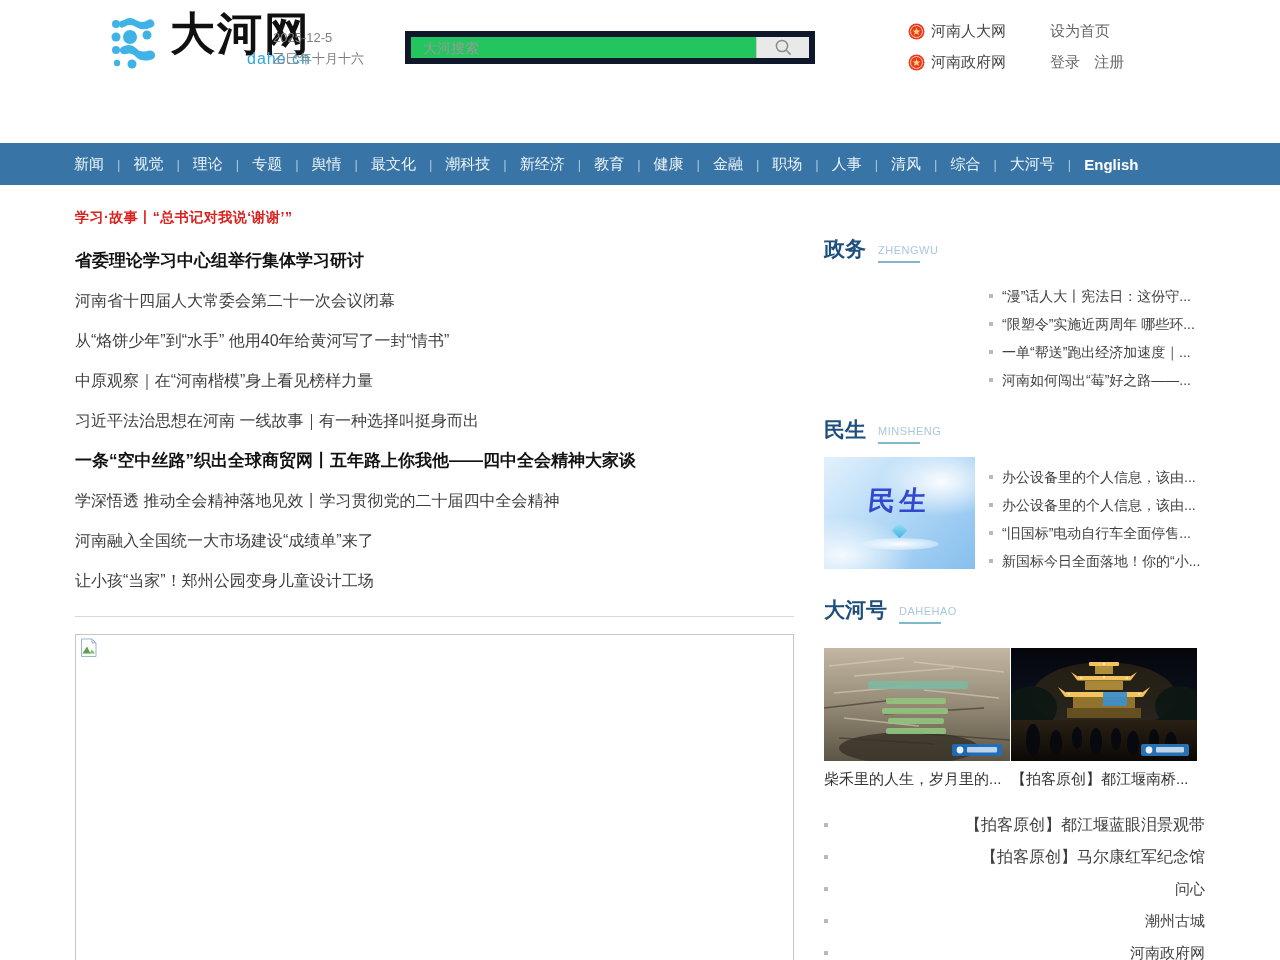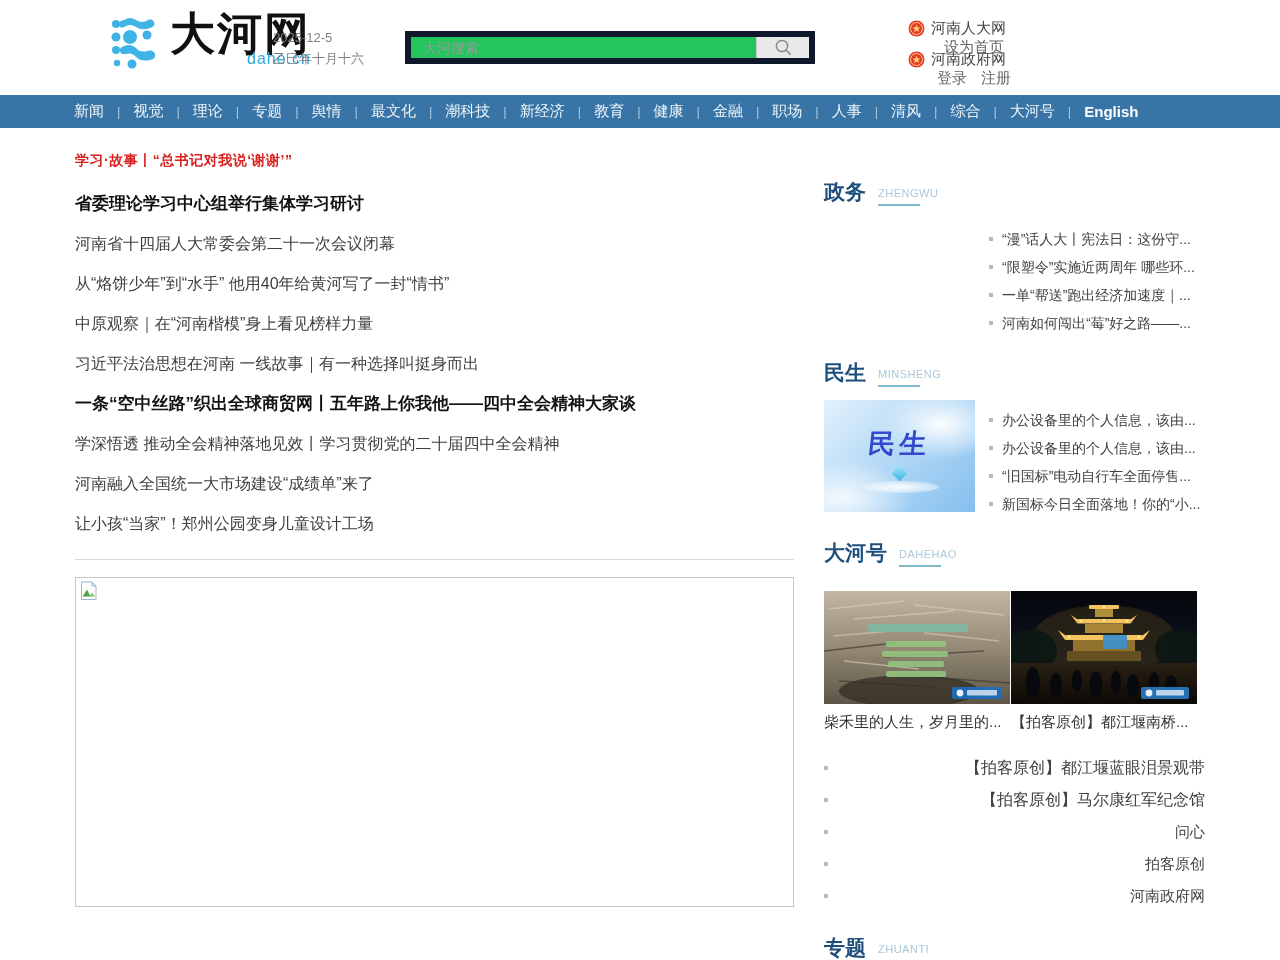--- a/index.html
+++ b/index.html
@@ -15,29 +15,29 @@
   .logo-domain { font-size:16px; color:#2ea8dd; letter-spacing:1px; margin-top:-2px; }
   .date-block { position:absolute; left:273px; top:27px; font-size:13px; color:#7f7f7f; line-height:21px; }
   .search { position:absolute; left:405px; top:31px; width:410px; height:33px;
             border:6px solid #0f172a; display:flex; background:#22c55e; }
   .search input { flex:1; border:none; outline:none; padding:0 12px; font-size:14px; color:#333;
                   font-family:inherit; background:transparent; }
   .search input::placeholder { color:#9a9a9a; }
   .search-btn { width:53px; background:#e9e9e9; border:none; border-left:1px solid #c9c9c9;
                 display:flex; align-items:center; justify-content:center; cursor:pointer; }
   .toplinks { position:absolute; left:908px; top:19px; font-size:15px; color:#555; }
-  .tl-row { display:flex; align-items:center; height:24px; margin-bottom:7px;flex-direction:column; }
+  .tl-row { display:flex; align-items:center; height:24px; margin-bottom:7px; }
   .tl-gov { display:flex; align-items:center; width:132px; cursor:pointer; color:#444; }
   .tl-gov svg { margin-right:6px; }
   .tl-util { margin-left:10px; color:#666; cursor:pointer; }
   .tl-util span { margin-right:10px; }
 
   
-  .navbar { height:33px; background:#3875a6; display:flex; align-items:center;
-            padding-left:68px; font-size:15px; white-space:nowrap; }
+  .navbar { height:42px; background:#3875a6; display:flex; align-items:center;
+            padding-left:68px; font-size:15px; white-space:nowrap;margin-top:48px; }
   .nav-item { color:#eef4f9; text-decoration:none; padding:0 6px; cursor:pointer; }
   .nav-item.en { font-weight:bold; color:#ffffff; }
   .sep { color:#a9c6db; padding:0 7px; font-size:13px; }
 
   
   .main { display:flex; align-items:flex-start; padding:0 75px; }
   .col-left  { width:720px; }
   .col-right { width:381px; margin-left:29px; }
 
   
@@ -362,21 +362,21 @@
               <rect x="145" y="99" width="28" height="5.5" rx="1" fill="#ffffff" opacity="0.7"></rect>
             </g>
           </svg>
           <div class="card-caption">【拍客原创】都江堰南桥...</div>
         </div>
       </div>
       <ul class="dh-list">
         <li class="big">【拍客原创】都江堰蓝眼泪景观带</li>
         <li class="big">【拍客原创】马尔康红军纪念馆</li>
         <li>问心</li>
-        <li>拍客原创</li>
+        <li>潮州古城</li>
         <li>河南政府网</li>
       </ul>
     </div>
 
     <div class="sec-zhuanti">
       <div class="sec-head">
         <span class="sec-title">专题</span>
         <span class="sec-label">ZHUANTI</span>
       </div>
     </div>

